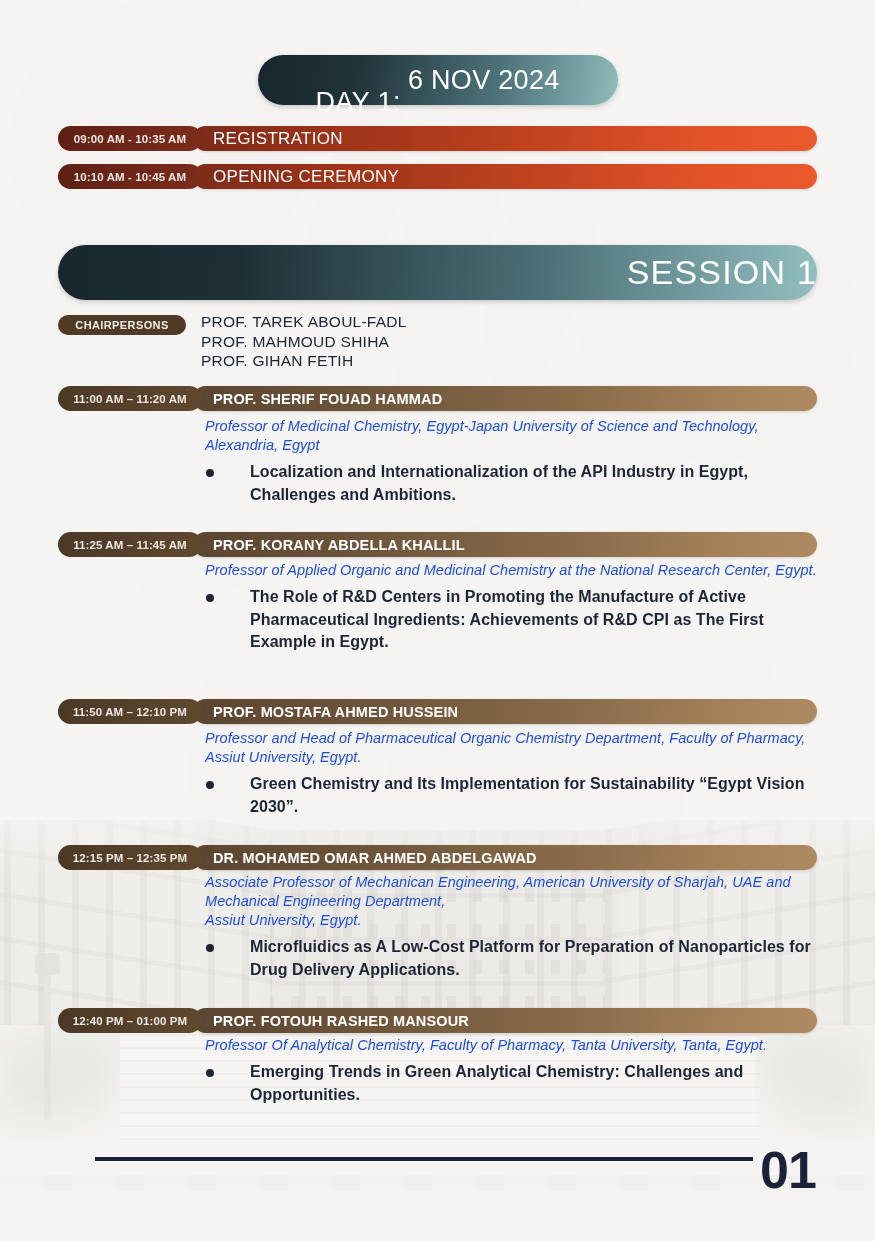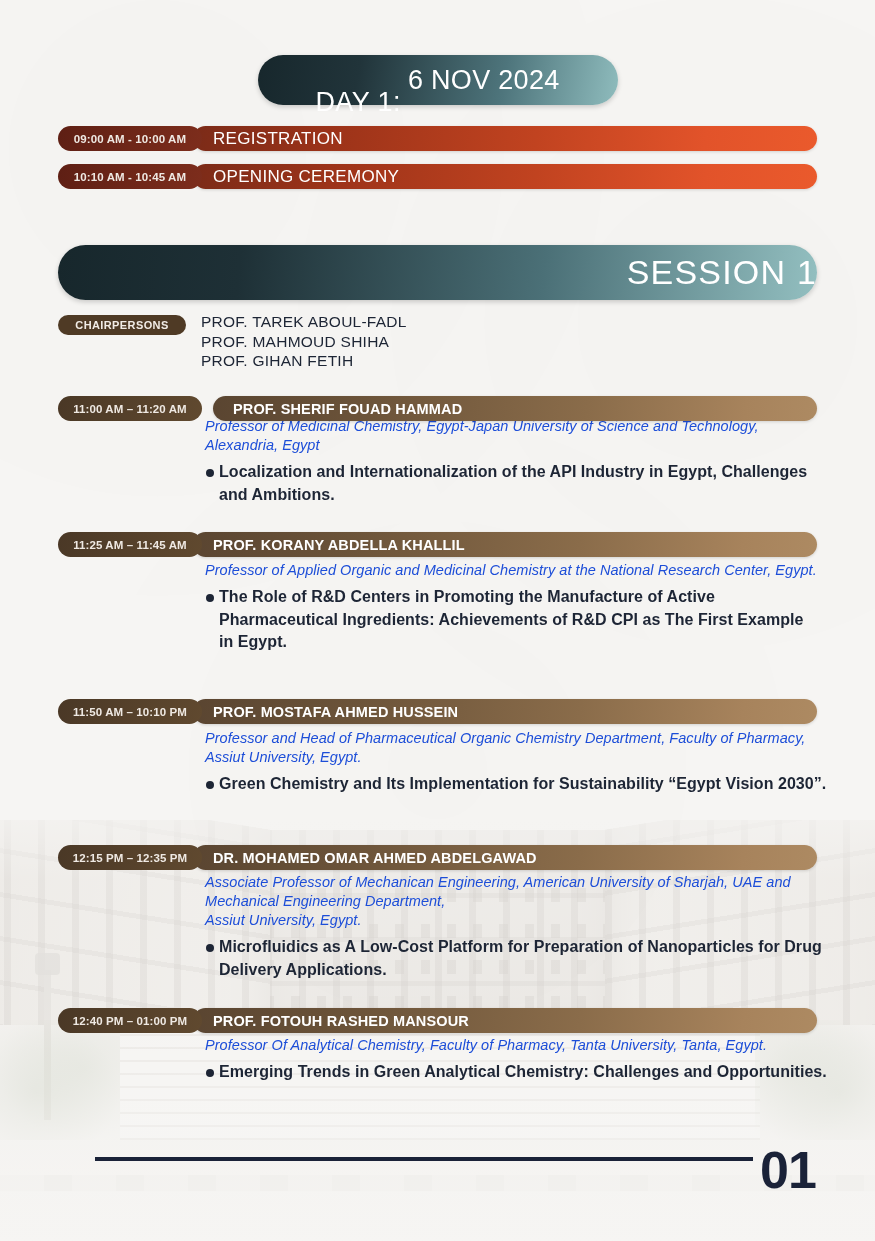--- a/index.html
+++ b/index.html
@@ -133,21 +133,21 @@
   .chair-names div{
     color:#1d2535; font-size:15.5px; font-weight:400; letter-spacing:.25px; line-height:19.5px;
   }
 
   
   .detail{ position:absolute; left:205px; width:615px; }
   .affil{
     color:#1d4ed8; font-size:14.5px; font-style:italic; line-height:19px;
     letter-spacing:.05px;
   }
-  .talk{ margin-top:6px; display:flex; }
+  .talk{ margin-top:6px; display:flex;gap:31px; }
   .dot{
     flex:0 0 auto; width:8px; height:8px; border-radius:50%;
     background:#1d2535; margin:8px 5px 0 1px;
   }
   .talk-text{
     color:#1d2535; font-size:16px; font-weight:700; line-height:22.5px; letter-spacing:.05px;
   }
 
   
   #footer{ position:absolute; left:0; top:1150px; width:875px; height:60px; }
@@ -198,21 +198,21 @@
   <div id="content">
 
     <div class="day-wrap">
       <div class="day-pill">
         <span class="day-label">DAY 1:</span>
         <span class="day-date">6 NOV 2024</span>
       </div>
     </div>
 
     <div class="row" style="top:126px;">
-      <div class="time-pill maroon">09:00 AM - 10:00 AM</div>
+      <div class="time-pill maroon">09:00 AM - 10:35 AM</div>
       <div class="bar orange">
         <span class="bar-title">REGISTRATION</span>
       </div>
     </div>
 
     <div class="row" style="top:164px;">
       <div class="time-pill maroon">10:10 AM - 10:45 AM</div>
       <div class="bar orange">
         <span class="bar-title">OPENING CEREMONY</span>
       </div>
@@ -226,21 +226,21 @@
 
     <div class="chair">
       <div class="chair-badge">CHAIRPERSONS</div>
       <div class="chair-names">
         <div>PROF. TAREK ABOUL-FADL</div>
         <div>PROF. MAHMOUD SHIHA</div>
         <div>PROF. GIHAN FETIH</div>
       </div>
     </div>
 
-    <div class="row" style="top:396px;gap:20px;">
+    <div class="row" style="top:386px;">
       <div class="time-pill brown">11:00 AM – 11:20 AM</div>
       <div class="bar brown">
         <span class="bar-title">PROF. SHERIF FOUAD HAMMAD</span>
       </div>
     </div>
     <div class="detail" style="top:417px;">
       <div class="affil">Professor of Medicinal Chemistry, Egypt-Japan University of Science and Technology, Alexandria, Egypt</div>
       <div class="talk">
         <span class="dot"></span>
         <span class="talk-text">Localization and Internationalization of the API Industry in Egypt, Challenges and Ambitions.</span>
@@ -255,21 +255,21 @@
     </div>
     <div class="detail" style="top:561px;">
       <div class="affil">Professor of Applied Organic and Medicinal Chemistry at the National Research Center, Egypt.</div>
       <div class="talk">
         <span class="dot"></span>
         <span class="talk-text">The Role of R&amp;D Centers in Promoting the Manufacture of Active Pharmaceutical Ingredients: Achievements of R&amp;D CPI as The First Example in Egypt.</span>
       </div>
     </div>
 
     <div class="row" style="top:699px;">
-      <div class="time-pill brown">11:50 AM – 10:10 PM</div>
+      <div class="time-pill brown">11:50 AM – 12:10 PM</div>
       <div class="bar brown">
         <span class="bar-title">PROF. MOSTAFA AHMED HUSSEIN</span>
       </div>
     </div>
     <div class="detail" style="top:729px; width:625px;">
       <div class="affil">Professor and Head of Pharmaceutical Organic Chemistry Department, Faculty of Pharmacy, Assiut University, Egypt.</div>
       <div class="talk">
         <span class="dot"></span>
         <span class="talk-text">Green Chemistry and Its Implementation for Sustainability “Egypt Vision 2030”.</span>
       </div>

